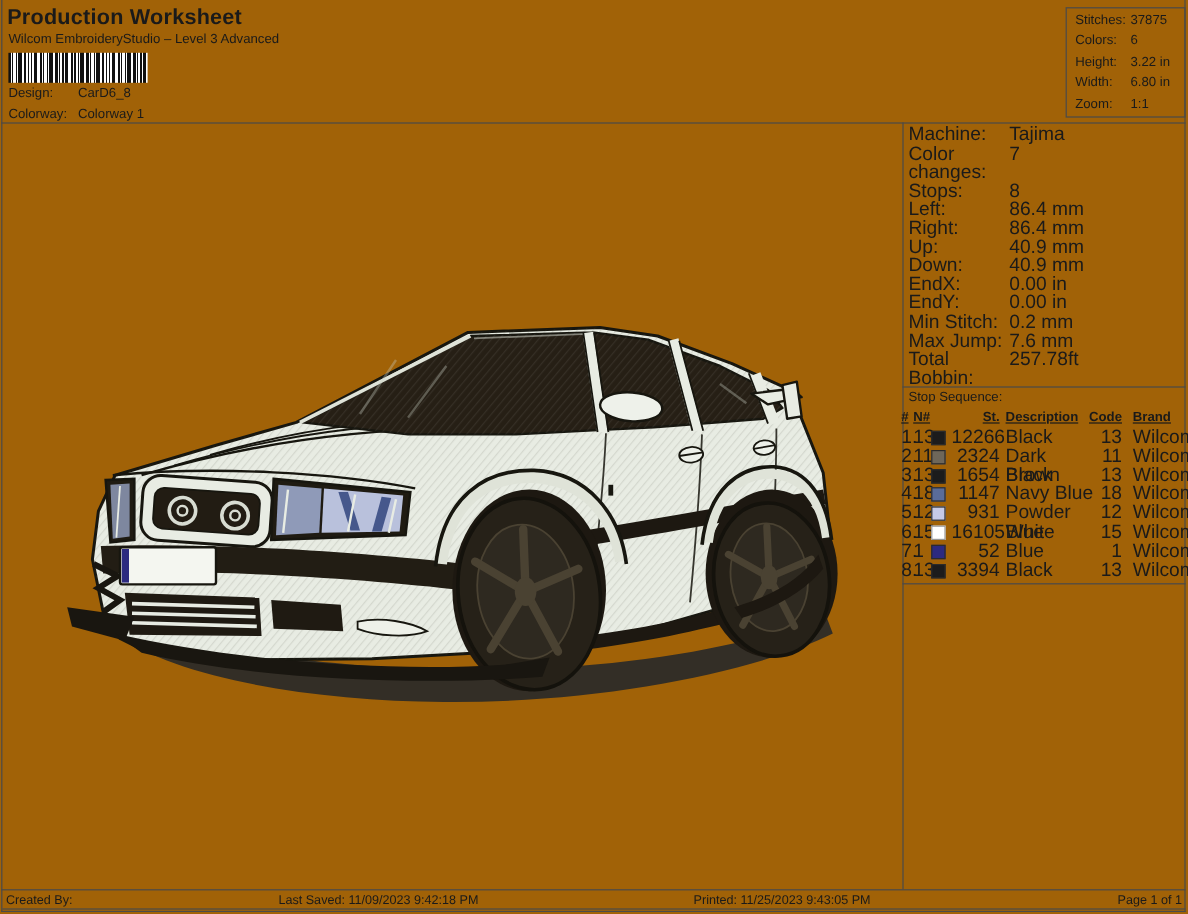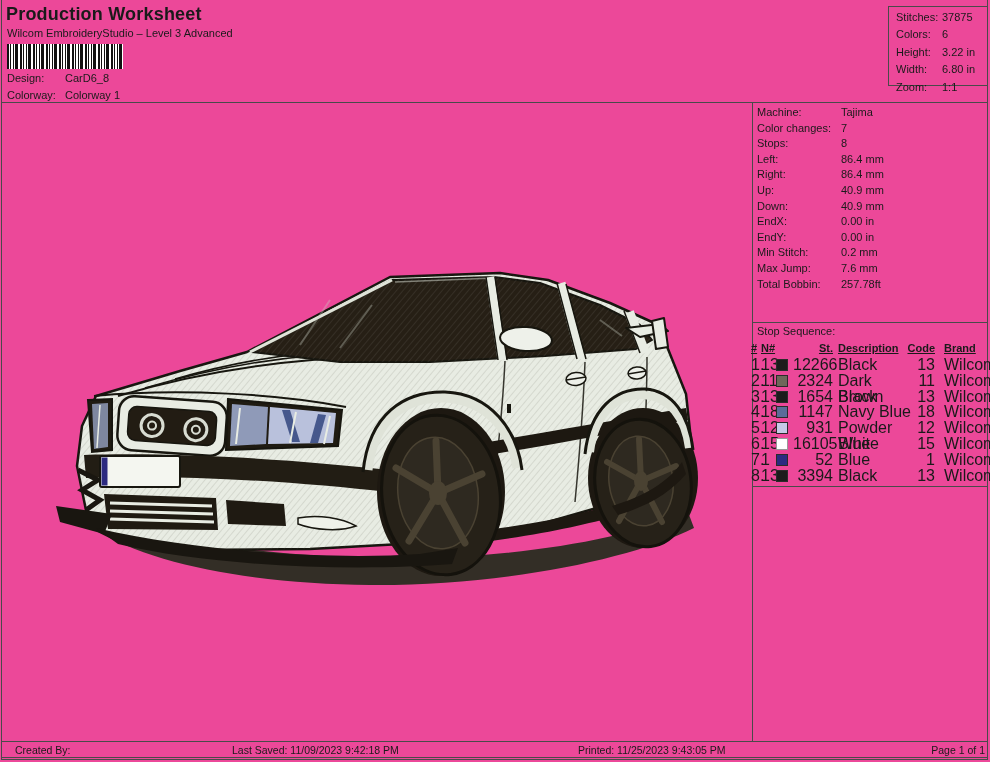--- a/index.html
+++ b/index.html
@@ -1,33 +1,33 @@
 <!DOCTYPE html>
 <html><head>
 <meta charset="utf-8">
 <style>
   html,body{margin:0;padding:0;background:#fff;}
-  .page{position:relative;width:990px;height:762px;background:#ec4899;overflow:hidden;
+  .page{position:relative;width:990px;height:762px;background:#a16207;overflow:hidden;
         font-family:"Liberation Sans",sans-serif;color:#1a1a1a;}
   .abs{position:absolute;}
   .line{position:absolute;background:#4a4a4a;}
   
   .title{left:6px;top:4px;font-size:18px;font-weight:bold;letter-spacing:.2px;}
   .subtitle{left:7px;top:27px;font-size:11px;}
   .barcode{left:7px;top:44px;width:116px;height:25px;
     background:repeating-linear-gradient(90deg,#111 0,#111 2px,#fff 2px,#fff 3px,#111 3px,#111 4px,#fff 4px,#fff 6px,#111 6px,#111 7px,#fff 7px,#fff 8px,#111 8px,#111 11px,#fff 11px,#fff 13px);}
   .meta-row{left:7px;font-size:11px;line-height:16px;display:flex;align-items:flex-end;}
   .meta-row .lbl{width:58px;}
   
-  .stats-box{left:888px;top:6px;width:100px;height:80px;border:1px solid #4a4a4a;box-sizing:border-box;
+  .stats-box{left:888px;top:6px;width:100px;height:92px;border:1px solid #4a4a4a;box-sizing:border-box;
     padding:2px 0 0 7px;font-size:11px;}
   .stats-row{display:flex;line-height:17.4px;}
   .stats-row .lbl{width:46px;}
   
-  .machine{left:753px;top:105px;width:234px;font-size:11px;}
+  .machine{left:753px;top:105px;width:234px;font-size:16px;}
   .m-row{display:flex;line-height:15.6px;padding-left:4px;}
   .m-row .lbl{width:84px;flex:none;}
   .seq-title{left:757px;top:325px;font-size:11px;}
   .seq-grid{display:grid;grid-template-columns:10px 15px 17px 40px 78px 24px 51px;font-size:11px;}
   .seq-head{left:751px;top:342px;width:235px;font-weight:bold;}
   .seq-head span{text-decoration:underline;white-space:nowrap;}
   .seq-body{left:751px;top:357px;width:235px;}
   .srow{display:grid;grid-template-columns:10px 15px 17px 40px 78px 24px 51px;height:15.8px;line-height:15.8px;}
   .c-right{text-align:right;}
   .c-desc{padding-left:5px;}
@@ -360,21 +360,21 @@
         <span class="c-right">3394</span>
         <span class="c-desc">Black</span>
         <span class="c-right">13</span>
         <span class="c-brand">Wilcom</span>
       </div>
   </div>
 
   <div class="line" style="left:752px;top:486px;width:236px;height:1px;"></div>
 
   <div class="line" style="left:1px;top:741px;width:987px;height:1px;"></div>
-  <div class="abs foot-text" style="left:15px;">Created By:</div>
+  <div class="abs foot-text" style="left:5px;">Created By:</div>
   <div class="abs foot-text" style="left:232px;">Last Saved: 11/09/2023 9:42:18 PM</div>
   <div class="abs foot-text" style="left:578px;">Printed: 11/25/2023 9:43:05 PM</div>
   <div class="abs foot-text" style="right:5px;">Page 1 of 1</div>
   <div class="abs fu" style="left:2px;width:228px;"></div>
   <div class="abs fu" style="left:230px;width:344px;"></div>
   <div class="abs fu" style="left:574px;width:346px;"></div>
   <div class="abs fu" style="left:920px;width:68px;"></div>
 
 </div>
 

